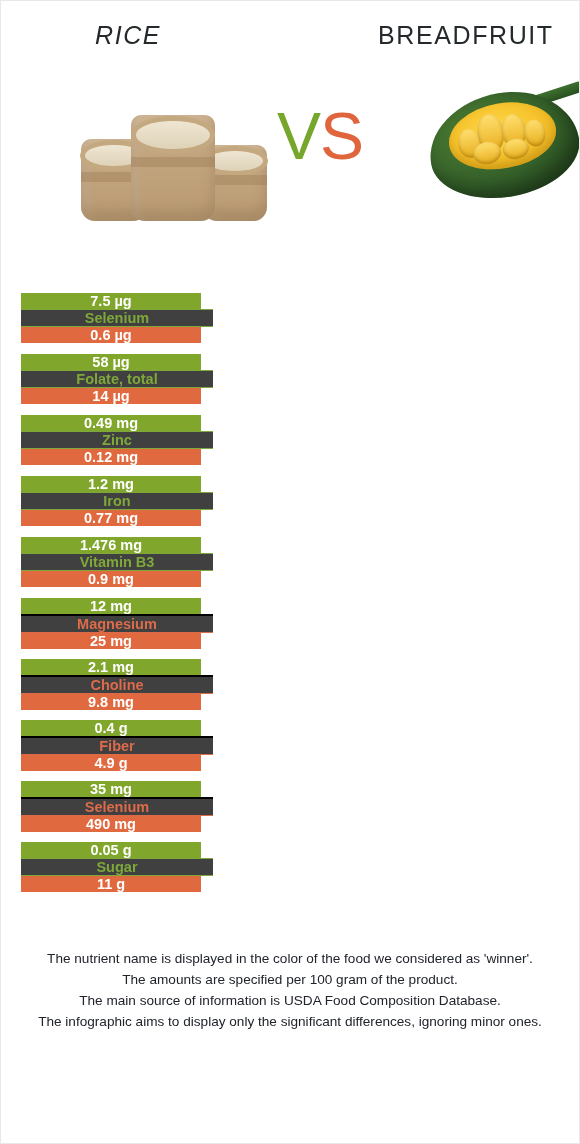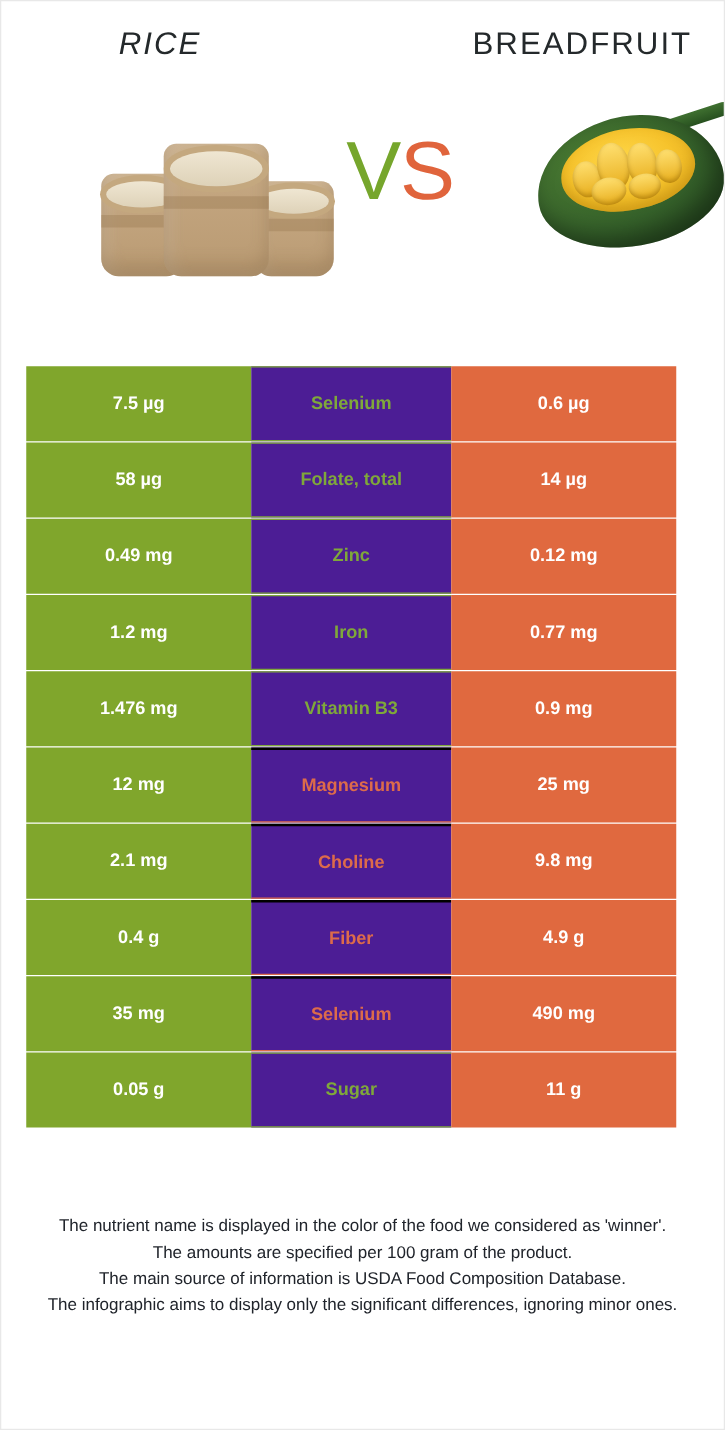--- a/index.html
+++ b/index.html
@@ -154,50 +154,51 @@
   
   .table {
     margin: 0 20px;
     width: 540px;
     box-sizing: border-box;
   }
   .row {
     display: flex;
     height: 60px;
     margin-bottom: 1px;
+    flex-direction: column;
   }
   .cell {
     display: flex;
     align-items: center;
     justify-content: center;
     font-size: 14.5px;
     font-weight: 600;
     box-sizing: border-box;
   }
   .cell-left {
     width: 180px;
     background: #80a62c;
     color: #ffffff;
   }
   .cell-mid {
-    width: 160px;
-    background: #4c1d95;
+    width: 192px;
+    background: #404040;
     font-weight: 700;
   }
   .cell-right {
     width: 180px;
     background: #e0693f;
     color: #ffffff;
   }
   .win-left  { color: #7fa83a; border-top: 1px solid #7fa83a; border-bottom: 1px solid #7fa83a; }
   .win-right { color: #dd6b4a; border-top: 2px solid #000000; border-bottom: 1px solid #dd6b4a; }
 
   
   .footer {
-    margin-top: 68px;
+    margin-top: 46px;
     padding: 0 8px;
     text-align: center;
     font-size: 13.6px;
     line-height: 1.55;
     color: #20242b;
   }
   .footer div { white-space: normal; }
 </style>
 </head>
 <body>

